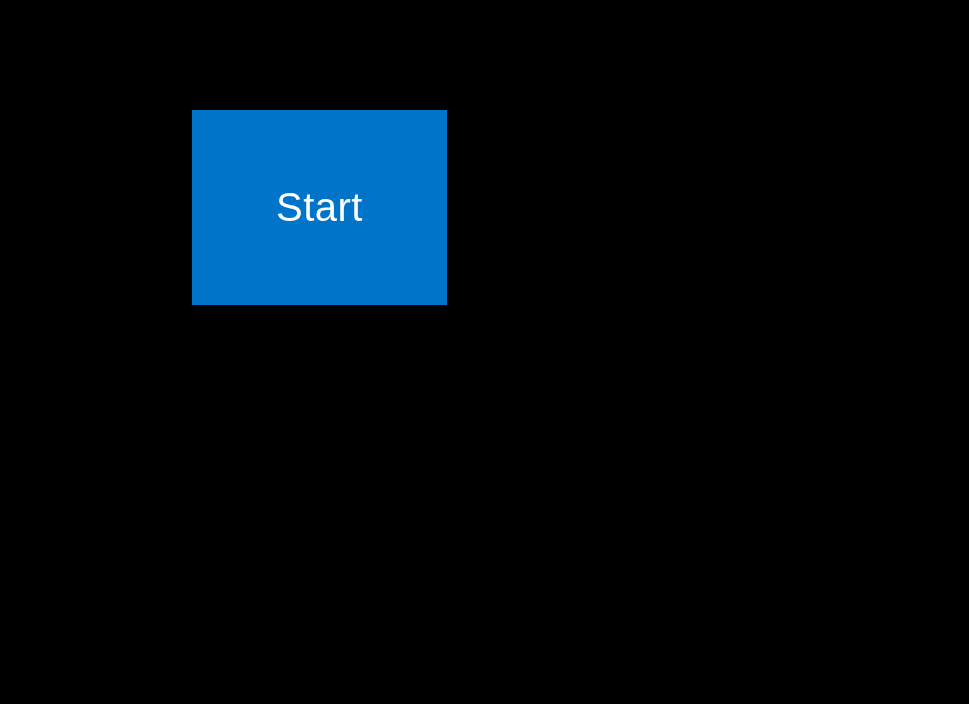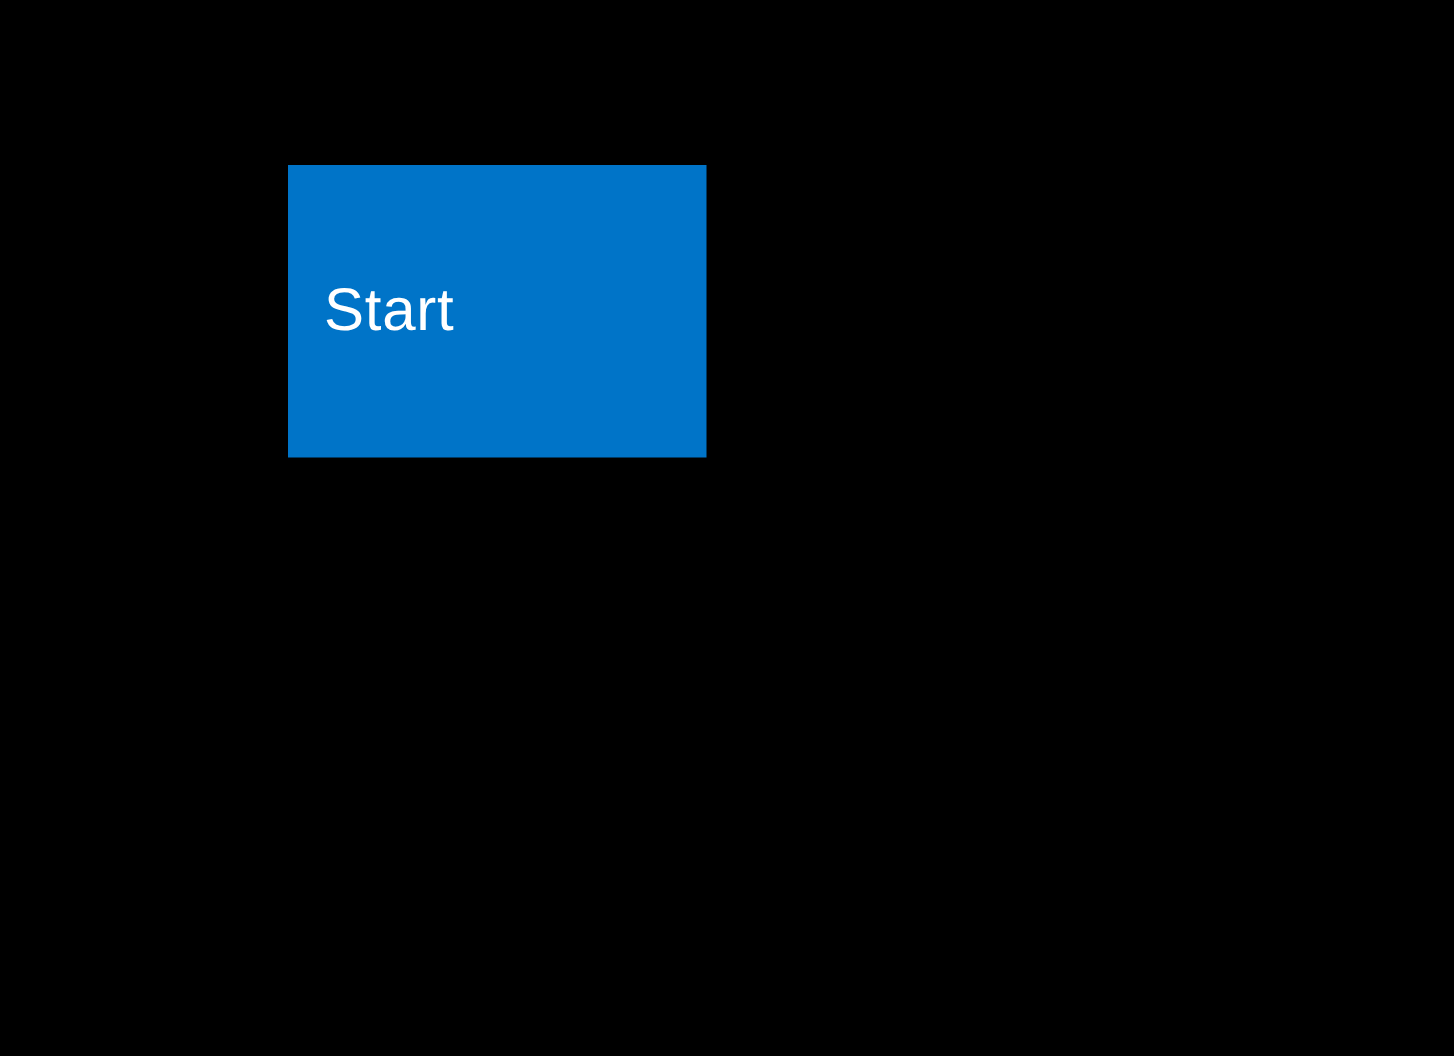--- a/index.html
+++ b/index.html
@@ -22,23 +22,23 @@
     height: 704px;
   }
   .start-button {
     position: absolute;
     left: 192px;
     top: 110px;
     width: 255px;
     height: 195px;
     display: flex;
     align-items: center;
+    justify-content: center;
     cursor: pointer;
     border: none;
-    padding-left: 24px;
   }
   .start-button .label {
     font-family: "Liberation Sans", "DejaVu Sans", sans-serif;
     font-weight: 300;
     font-size: 40px;
     letter-spacing: 0.5px;
   }
 </style>
 </head>
 <body style="background-color: rgb(0, 0, 0);">

